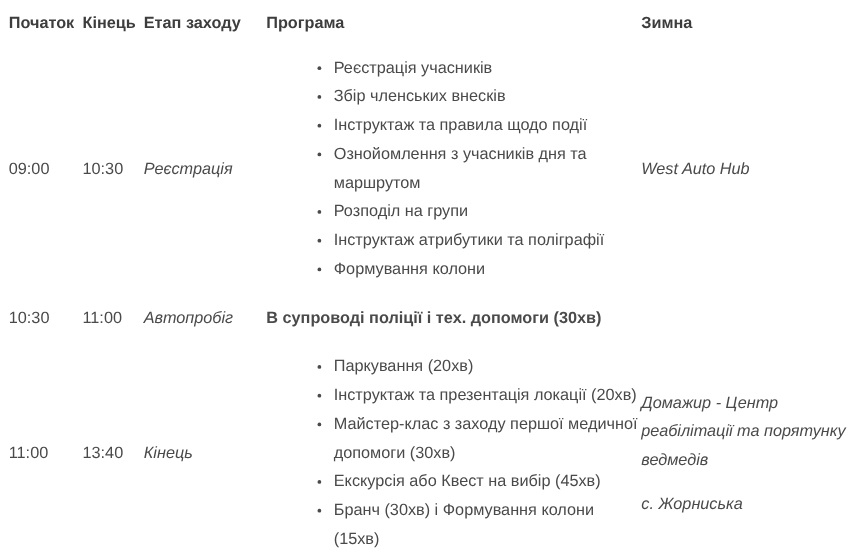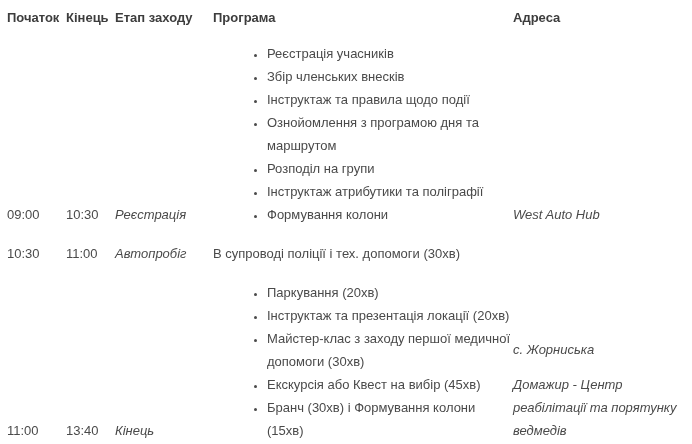--- a/index.html
+++ b/index.html
@@ -22,21 +22,21 @@
   }
   .grid{
     display:grid;
     grid-template-columns:59px 49px 98px 300px 179px;
   }
   .row{display:contents;}
   .cell{
     padding:8px 0;
     display:flex;
     flex-direction:column;
-    justify-content:flex-end;
+    justify-content:center;
     align-items:flex-start;
   }
   .header-row .cell{
     padding:0 0 6px 0;
     font-weight:700;
     color:var(--header-text);
     line-height:20px;
   }
   ul.program-list{
     list-style:disc;
@@ -47,21 +47,21 @@
   ul.program-list li{
     padding:0;
     margin:0;
   }
   ul.program-list li::marker{
     color:var(--body-text);
     font-size:11px;
   }
   .para-block p{margin:0 0 12px 0;font-style:italic;}
   .para-block p:last-child{margin-bottom:0;}
-  .plain-text{width:100%;}
+  .plain-text{width:100%;font-weight:bold;}
 </style>
 </head>
 <body>
 
 <div class="page">
   <div class="grid">
 
     <div class="row header-row">
       <div class="cell">
           <span>Початок</span>
@@ -69,40 +69,40 @@
       <div class="cell">
           <span>Кінець</span>
         </div>
       <div class="cell">
           <span>Етап заходу</span>
         </div>
       <div class="cell">
           <span>Програма</span>
         </div>
       <div class="cell">
-          <span>Адреса</span>
+          <span>Зимна</span>
         </div>
     </div>
 
     <div class="row">
       <div class="cell">
           <span>09:00</span>
         </div>
       <div class="cell">
           <span>10:30</span>
         </div>
       <div class="cell para-block">
           <p>Реєстрація</p>
         </div>
       <div class="cell">
         <ul class="program-list">
             <li>Реєстрація учасників</li>
             <li>Збір членських внесків</li>
             <li>Інструктаж та правила щодо події</li>
-            <li>Ознойомлення з програмою дня та маршрутом</li>
+            <li>Ознойомлення з учасників дня та маршрутом</li>
             <li>Розподіл на групи</li>
             <li>Інструктаж атрибутики та поліграфії</li>
             <li>Формування колони</li>
           </ul>
       </div>
       <div class="cell para-block">
           <p>West Auto Hub</p>
         </div>
     </div>
 
@@ -135,19 +135,19 @@
       <div class="cell">
         <ul class="program-list">
             <li>Паркування (20хв)</li>
             <li>Інструктаж та презентація локації (20хв)</li>
             <li>Майстер-клас з заходу першої медичної допомоги (30хв)</li>
             <li>Екскурсія або Квест  на вибір (45хв)</li>
             <li>Бранч (30хв) і Формування колони (15хв)</li>
           </ul>
       </div>
       <div class="cell para-block">
+          <p>Домажир - Центр реабілітації та порятунку ведмедів</p>
           <p>с. Жорниська</p>
-          <p>Домажир - Центр реабілітації та порятунку ведмедів</p>
         </div>
     </div>
 
   </div>
 </div>
 
 </body></html>

